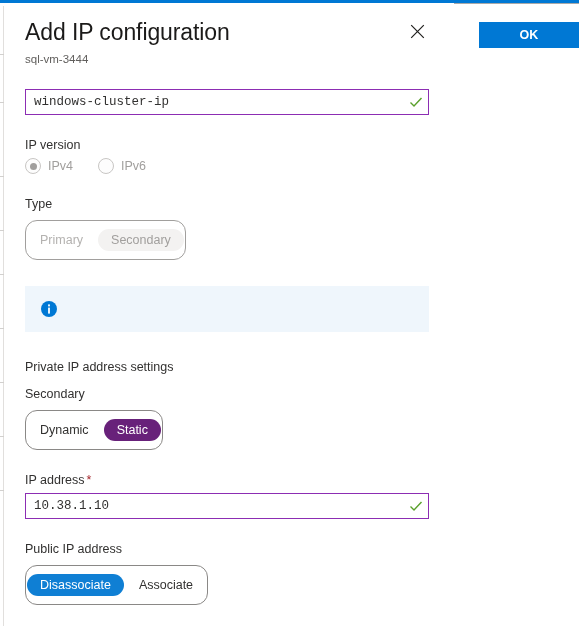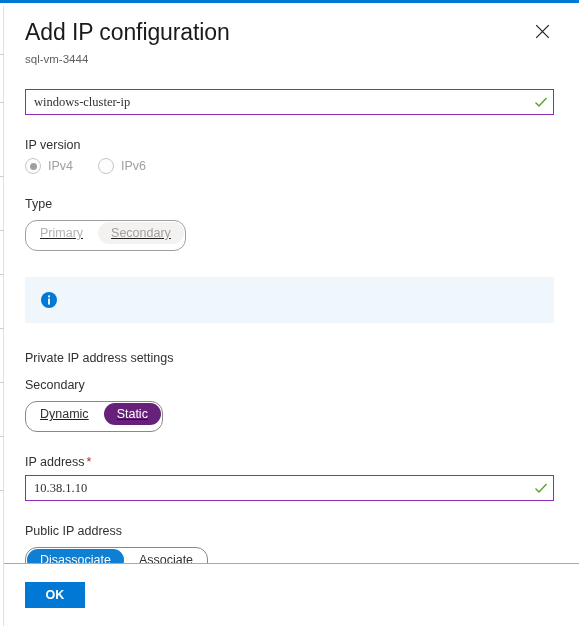--- a/index.html
+++ b/index.html
@@ -13,21 +13,21 @@
     overflow: hidden;
     position: relative;
   }
 
   .blade {
     position: absolute;
     inset: 0;
     background: #ffffff;
     border-top: 3px solid #0078d4;
     display: flex;
-    flex-direction: column;
+    flex-direction: row;
   }
 
   
   .left-rail {
     position: absolute;
     left: 0;
     top: 3px;
     bottom: 0;
     width: 4px;
     background: #ffffff;
@@ -110,21 +110,21 @@
     background: #ffffff;
     display: flex;
     align-items: center;
   }
   .textbox input {
     border: none;
     outline: none;
     flex: 1 1 auto;
     height: 100%;
     padding: 0 8px;
-    font-family: Liberation Serif, serif;
+    font-family: Liberation Mono, monospace;
     font-size: 12.5px;
     color: #323130;
     background: transparent;
   }
   .valid-check {
     width: 24px;
     display: flex;
     align-items: center;
     justify-content: center;
     flex: 0 0 auto;
@@ -164,28 +164,28 @@
   .radio-label {
     font-size: 12.5px;
     color: #a19f9d;
     margin-left: 7px;
     line-height: 16px;
   }
 
   
   .seg {
     display: inline-flex;
-    height: 31px;
+    align-items: center;
+    height: 40px;
     border: 1px solid #8a8886;
     border-radius: 12px;
     padding: 0;
     background: #ffffff;
     margin-top: 3px;
     overflow: hidden;
-    text-decoration: underline;
   }
   .seg-opt {
     height: 22px;
     line-height: 22px;
     padding: 0 13px;
     margin: 1px;
     border-radius: 11px;
     font-size: 12.5px;
     color: #323130;
     white-space: nowrap;
@@ -241,21 +241,21 @@
   
   .footer {
     flex: 0 0 auto;
     border-top: 1px solid #a9a9a9;
     height: 63px;
     padding-left: 25px;
     display: flex;
     align-items: center;
   }
   .ok-btn {
-    width: 60px;
+    width: 100px;
     height: 26px;
     background: #0078d4;
     color: #ffffff;
     border: none;
     font-size: 12.5px;
     font-weight: 600;
     font-family: "Liberation Sans", sans-serif;
     cursor: pointer;
     letter-spacing: 0.2px;
   }

